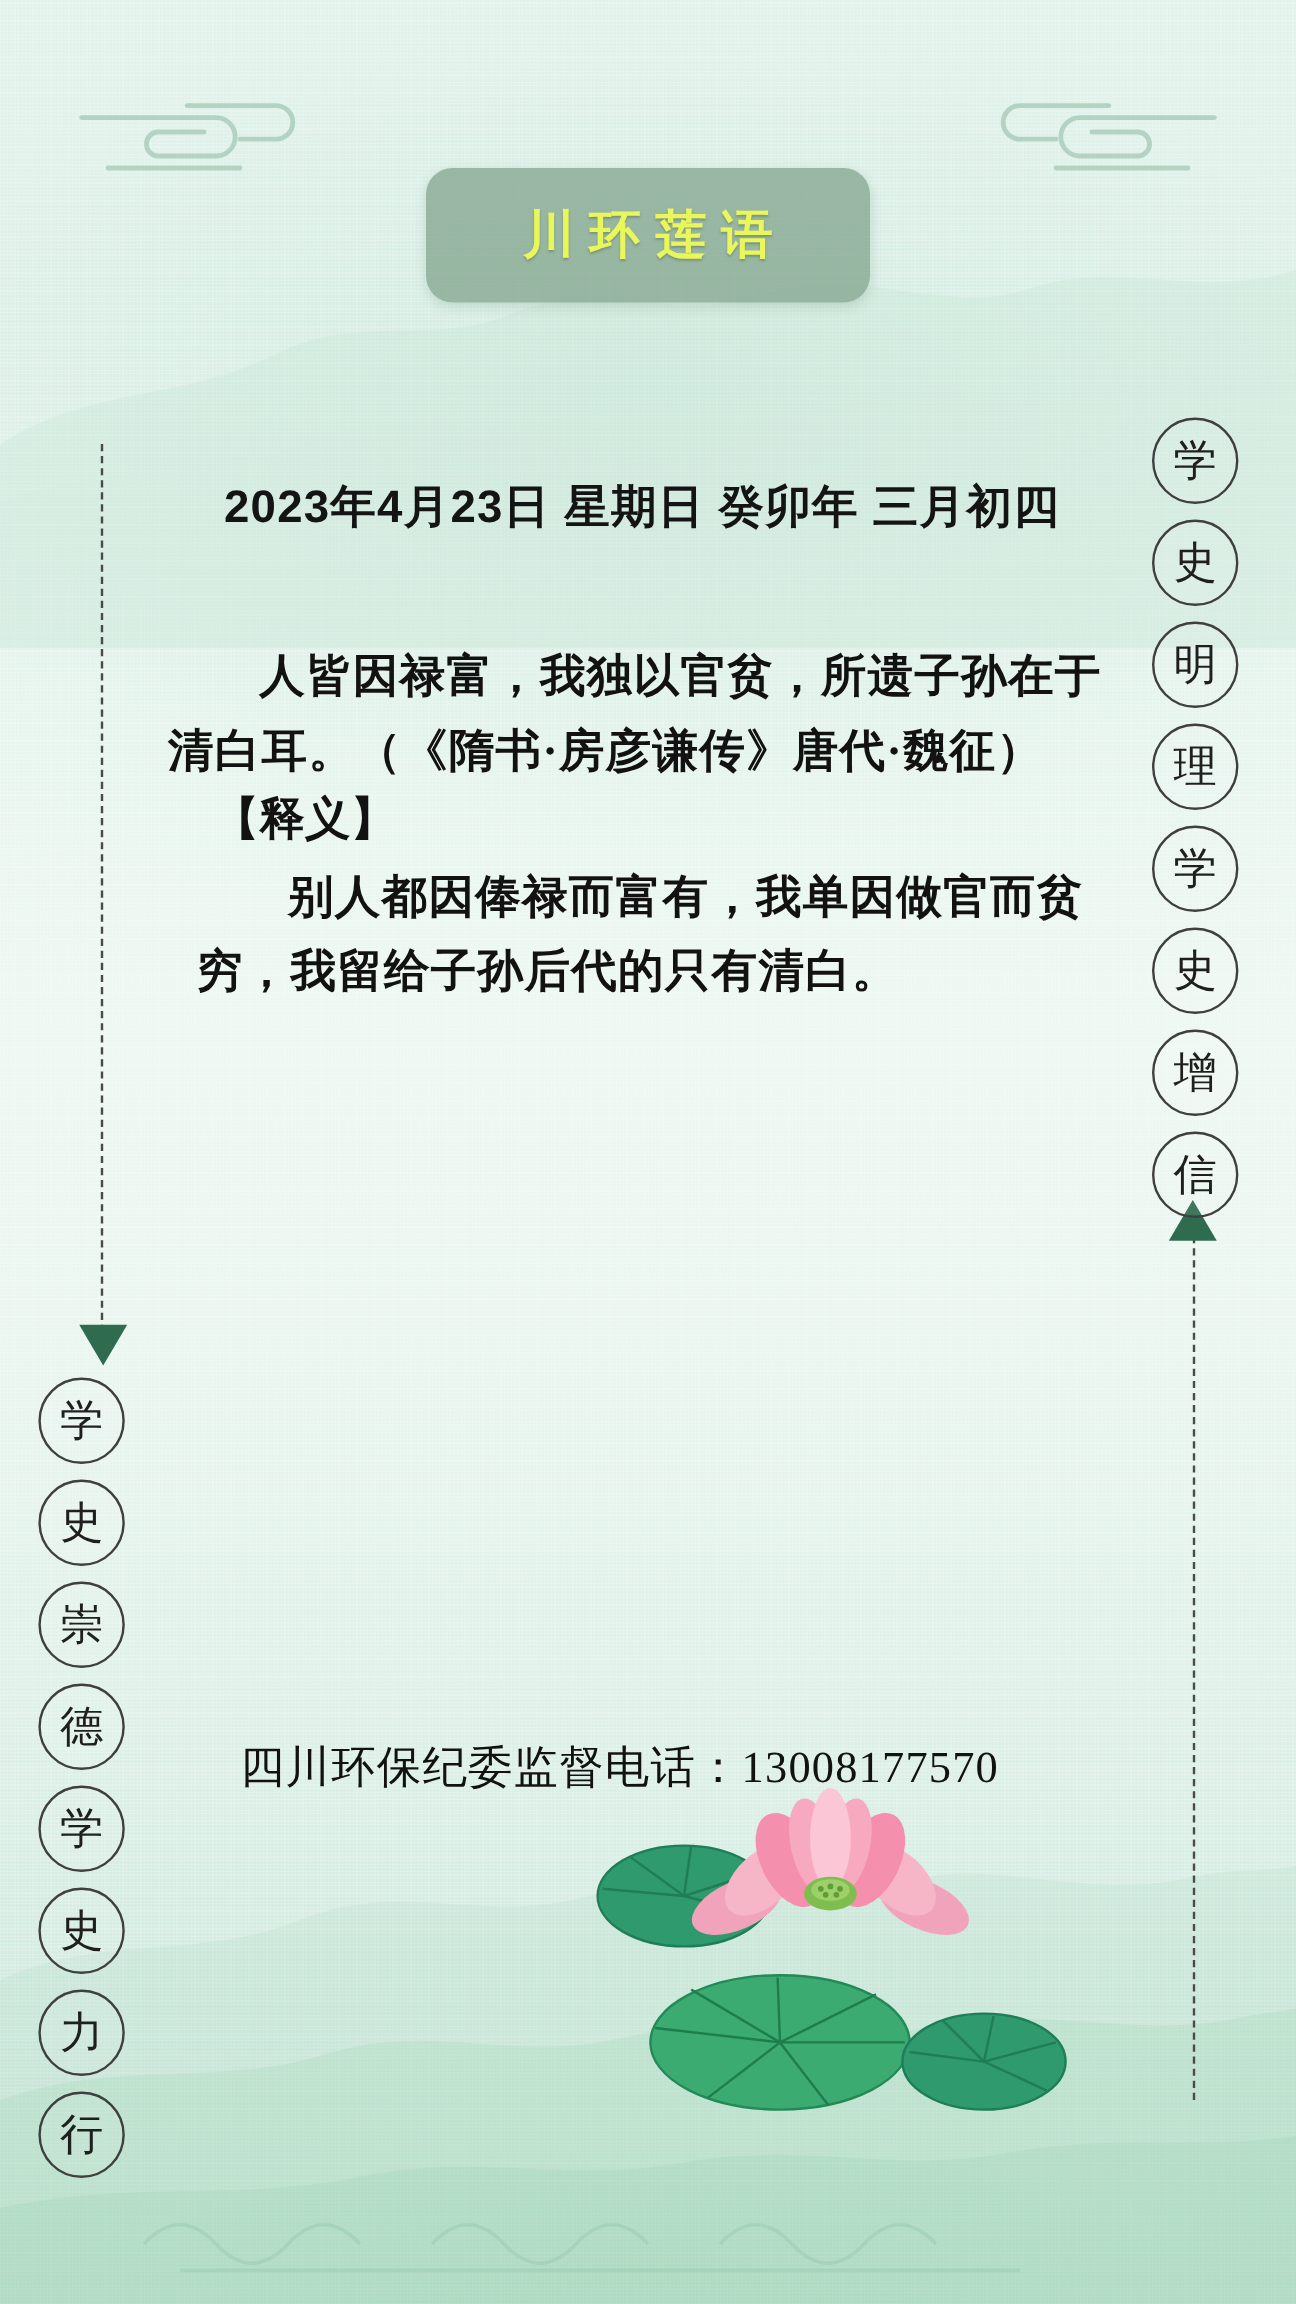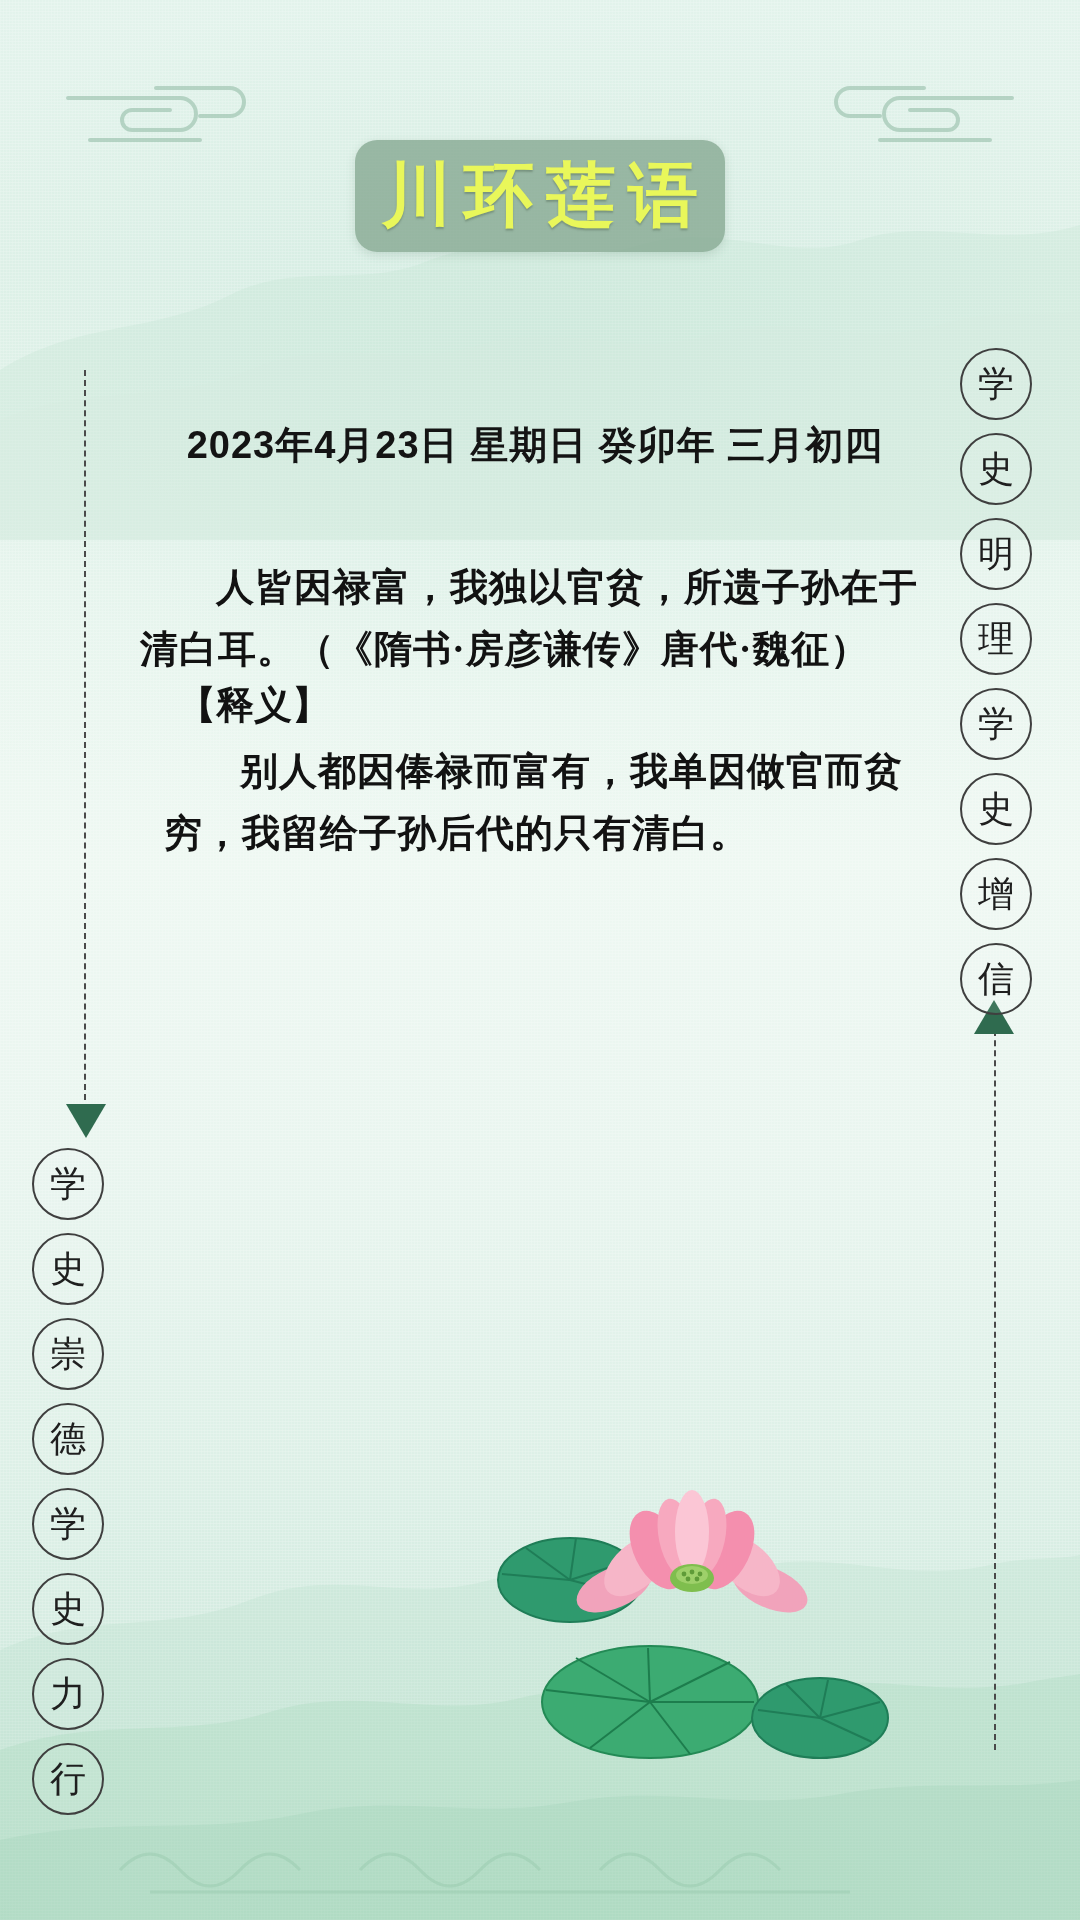--- a/index.html
+++ b/index.html
@@ -68,21 +68,21 @@
     height: 112px;
     background: rgba(132,166,143,0.78);
     border-radius: 22px;
     display: flex;
     align-items: center;
     justify-content: center;
     box-shadow: 0 3px 10px rgba(80,110,90,0.18);
   }
   .title-text {
     font-family: "Liberation Serif", "DejaVu Serif", serif;
-    font-size: 70px;
+    font-size: 43px;
     letter-spacing: 12px;
     text-indent: 12px;
     font-weight: 700;
     color: #e9f75a;
     text-shadow: 0 2px 2px rgba(60,80,60,0.35);
     white-space: nowrap;
   }
 
   
   .rail {
@@ -135,21 +135,21 @@
     color: #1f1f1f;
     font-family: "Liberation Serif", "DejaVu Serif", serif;
     background: rgba(255,255,255,0.08);
   }
 
   
   .content {
     position: absolute;
     left: 140px;
     right: 150px;
-    top: 420px;
+    top: 397px;
   }
   .date-line {
     text-align: center;
     font-family: "Liberation Sans", "DejaVu Sans", sans-serif;
     font-weight: 700;
     font-size: 38px;
     color: #141414;
     letter-spacing: 1px;
     margin-bottom: 86px;
   }
@@ -266,20 +266,21 @@
     <div class="char-circle">行</div>
   </div>
 
   <div class="content">
     <div class="date-line">2023年4月23日 星期日  癸卯年 三月初四</div>
     <div class="quote">人皆因禄富，我独以官贫，所遗子孙在于清白耳。（《隋书·房彦谦传》唐代·魏征）</div>
     <div class="explain-label">【释义】</div>
     <div class="explain-body">别人都因俸禄而富有，我单因做官而贫穷，我留给子孙后代的只有清白。</div>
   </div>
 
+  <div class="hotline">四川环保纪委监督电话：13008177570</div>
 
   <svg class="lotus" viewBox="0 0 420 300">
 
     <g>
       <ellipse cx="90" cy="110" rx="72" ry="42" fill="#2f9a6e"></ellipse>
       <ellipse cx="90" cy="110" rx="72" ry="42" fill="none" stroke="#1f7d57" stroke-width="2"></ellipse>
       <g stroke="#1f7d57" stroke-width="2">
         <line x1="90" y1="110" x2="22" y2="104"></line>
         <line x1="90" y1="110" x2="46" y2="78"></line>
         <line x1="90" y1="110" x2="96" y2="68"></line>

